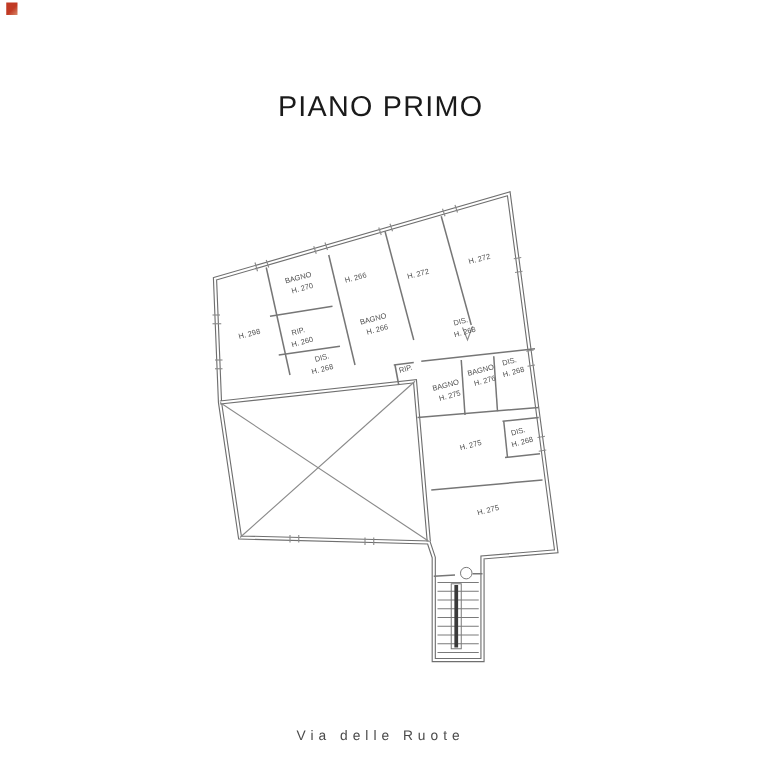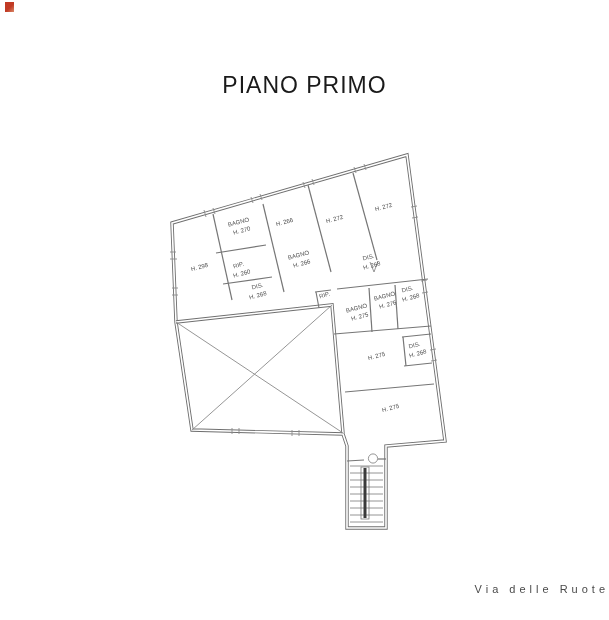--- a/index.html
+++ b/index.html
@@ -16,21 +16,21 @@
   }
   .page-title{
     position:absolute;top:72px;left:0;width:100%;
     text-align:center;
     font-size:23px;letter-spacing:1px;
     color:#1a1a1a;
     font-weight:400;
   }
   .street-label{
     position:absolute;top:583px;left:0;width:100%;
-    text-align:right;
+    text-align:center;
     font-size:11px;letter-spacing:4px;
     color:#4a4a4a;
   }
   svg{position:absolute;left:0;top:0;}
   .wall-outer{fill:none;stroke:#6f6f6f;stroke-width:3.4;stroke-linejoin:miter;}
   .wall-inner{fill:none;stroke:#ffffff;stroke-width:1.6;stroke-linejoin:miter;}
   .wall-thin{fill:none;stroke:#767676;stroke-width:1.2;}
   .hairline{fill:none;stroke:#8a8a8a;stroke-width:0.9;}
   .step{fill:none;stroke:#7a7a7a;stroke-width:0.8;}
   .rail{fill:none;stroke:#3a3a3a;stroke-width:3;}

